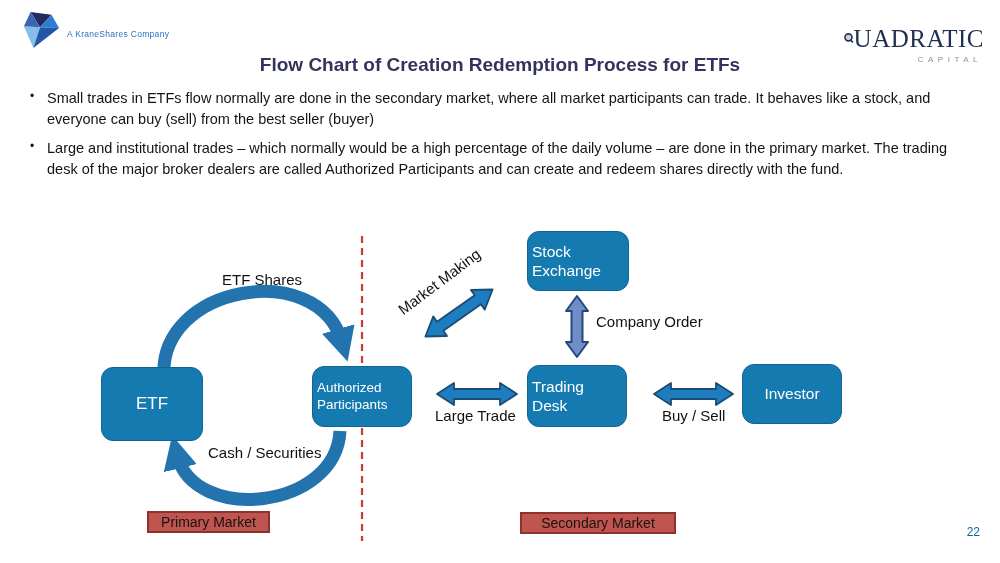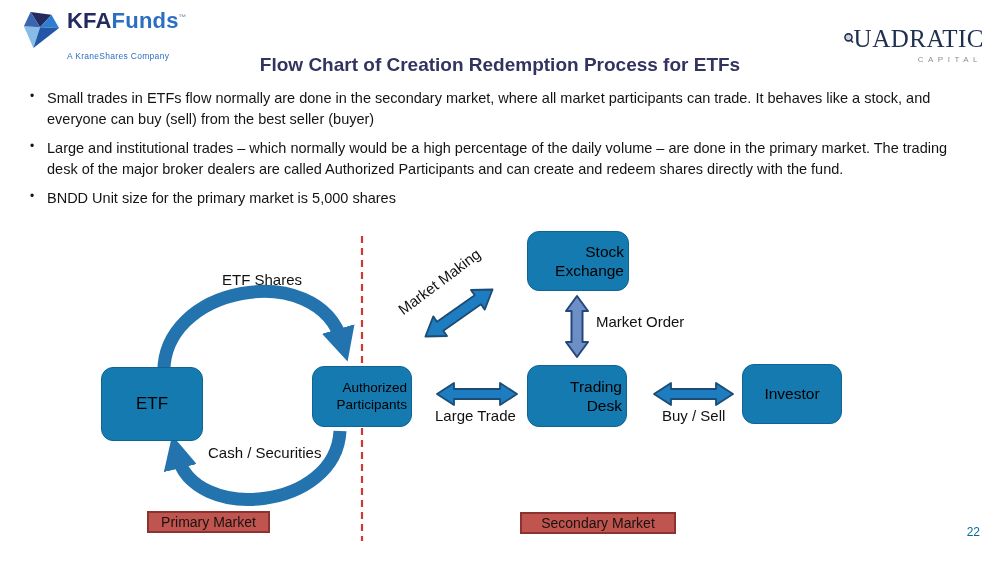--- a/index.html
+++ b/index.html
@@ -27,41 +27,40 @@
   .bullets li{position:relative;padding-left:19px;font-size:14.5px;line-height:1.42;margin-bottom:9px;color:#141414;}
   .bullets li::before{content:"•";position:absolute;left:2px;top:0;font-size:12px;color:#141414;}
   
   .diagram-svg{position:absolute;left:0;top:0;z-index:1;}
   .arc{stroke:var(--arc-blue);fill:none;}
   #arrowhead path{fill:var(--arc-blue);}
   .poly-arrow{fill:var(--arrow-fill);stroke:var(--arrow-border);stroke-width:1.8;stroke-linejoin:round;}
   .order-arrow{fill:var(--order-fill);stroke:var(--order-border);stroke-width:2;stroke-linejoin:round;}
   .divider{stroke:var(--divider-red);stroke-width:2.2;stroke-dasharray:7 5;fill:none;}
   .node{position:absolute;z-index:2;background:var(--node-fill);border:1.5px solid var(--node-border);
-    border-radius:12px;color:#000000;display:flex;align-items:center;justify-content:center;
-    text-align:right;font-size:15.5px;line-height:1.25;box-sizing:border-box;padding:2px 4px;}
+    border-radius:12px;color:#ffffff;display:flex;align-items:center;justify-content:center;
+    text-align:left;font-size:15.5px;line-height:1.25;box-sizing:border-box;padding:2px 4px;}
   .dlabel{position:absolute;z-index:2;font-size:15px;color:#111;white-space:nowrap;}
   .rotated{transform:rotate(-37deg);}
   .market-tag{position:absolute;z-index:2;background:var(--market-fill);border:2px solid var(--market-border);
     color:#1a1110;font-size:14px;display:flex;align-items:center;justify-content:center;box-sizing:border-box;}
   .page-num{position:absolute;right:20px;top:525px;font-size:12px;color:#0369a1;}
 </style>
 </head>
 <body>
 
 <div class="kfa-logo">
   <svg class="kfa-gem" viewBox="0 0 40 42">
     <polygon points="9,2 31,5 19,18" fill="#232a60"></polygon>
     <polygon points="31,5 39,19 19,18" fill="#2f7dd1"></polygon>
     <polygon points="2,17 19,18 12,40" fill="#85bce8"></polygon>
     <polygon points="9,2 19,18 2,17" fill="#3a66b0"></polygon>
     <polygon points="19,18 39,19 12,40" fill="#2456a8"></polygon>
   </svg>
   <div class="kfa-text">
-    <div class="kfa-word"><span class="kfa">KFA</span><span class="funds">Funds</span><sup>™</sup></div>
     <div class="kfa-tagline">A KraneShares Company</div>
   </div>
 </div>
 
 <div class="quad-logo">
   <div class="quad-row">
     <svg width="30" height="32" viewBox="0 0 30 32">
       <circle cx="14" cy="14" r="11" fill="none" stroke="#1e2f4f" stroke-width="5"></circle>
       <circle cx="14" cy="14" r="7" fill="#e9eaec" stroke="#9aa0a8" stroke-width="0.8"></circle>
       <ellipse cx="14" cy="14" rx="3.2" ry="7" fill="none" stroke="#9aa0a8" stroke-width="0.8"></ellipse>
@@ -73,21 +72,20 @@
     <span class="quad-rest">UADRATIC</span>
   </div>
   <div class="quad-sub">CAPITAL</div>
 </div>
 
 <div class="slide-title">Flow Chart of Creation Redemption Process for ETFs</div>
 
 <ul class="bullets">
   <li><span>Small trades in ETFs flow normally are done in the secondary market, where all market participants can trade. It behaves like a stock, and everyone can buy (sell) from the best seller (buyer)</span></li>
   <li><span>Large and institutional trades – which normally would be a high percentage of the daily volume – are done in the primary market. The trading desk of the major broker dealers are called Authorized Participants and can create and redeem shares directly with the fund.</span></li>
-  <li><span>BNDD Unit size for the primary market is 5,000 shares</span></li>
 </ul>
 
 <svg class="diagram-svg" width="1000" height="563" viewBox="0 0 1000 563">
   <defs>
     <marker id="arrowhead" viewBox="0 0 10 10" refX="4" refY="5" markerWidth="2.6" markerHeight="2.6" orient="auto">
       <path d="M0,0 L10,5 L0,10 Z"></path>
     </marker>
   </defs>
 
   <line class="divider" x1="362" y1="236" x2="362" y2="541"></line>
@@ -107,20 +105,20 @@
 
 <div class="node" style="left:101px;top:367px;width:102px;height:74px;font-size:17px;">ETF</div>
 <div class="node" style="left:312px;top:366px;width:100px;height:61px;font-size:13.5px;">Authorized Participants</div>
 <div class="node" style="left:527px;top:231px;width:102px;height:60px;">Stock Exchange</div>
 <div class="node" style="left:527px;top:365px;width:100px;height:62px;">Trading Desk</div>
 <div class="node" style="left:742px;top:364px;width:100px;height:60px;">Investor</div>
 
 <div class="dlabel" style="left:222px;top:271px;">ETF Shares</div>
 <div class="dlabel" style="left:208px;top:444px;">Cash / Securities</div>
 <div class="dlabel rotated" style="left:390px;top:273px;">Market Making</div>
-<div class="dlabel" style="left:596px;top:313px;">Market Order</div>
+<div class="dlabel" style="left:596px;top:313px;">Company Order</div>
 <div class="dlabel" style="left:435px;top:407px;">Large Trade</div>
 <div class="dlabel" style="left:662px;top:407px;">Buy / Sell</div>
 
 <div class="market-tag" style="left:147px;top:511px;width:123px;height:22px;">Primary Market</div>
 <div class="market-tag" style="left:520px;top:512px;width:156px;height:22px;">Secondary Market</div>
 
 <div class="page-num">22</div>
 
 </body></html>

